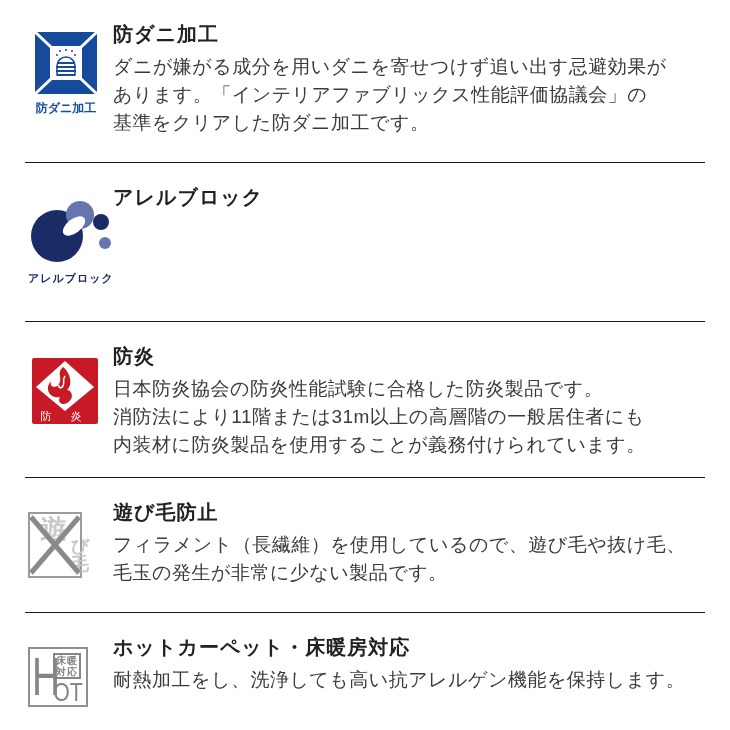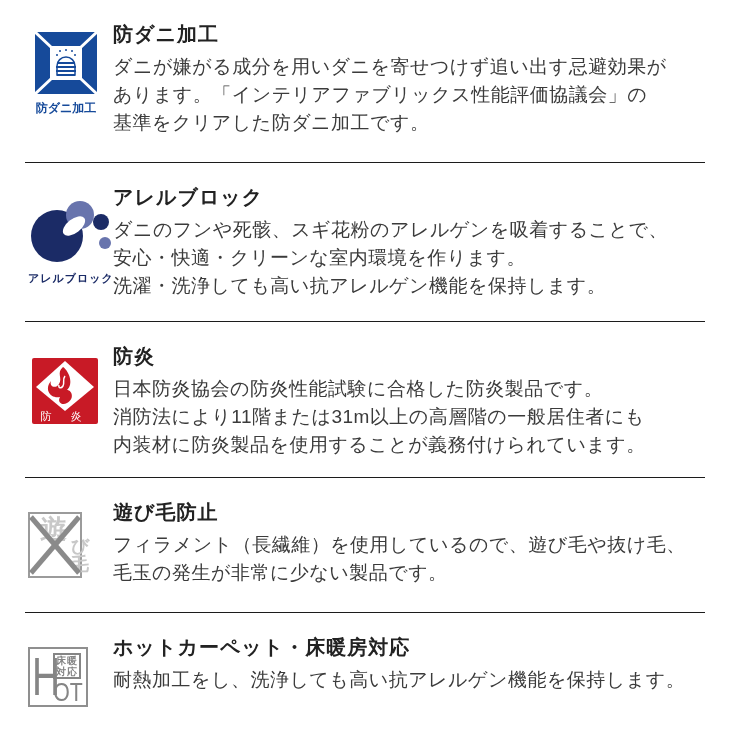--- a/index.html
+++ b/index.html
@@ -118,23 +118,20 @@
           <circle cx="52" cy="16" r="14" fill="#6874ad"></circle>
           <ellipse cx="46" cy="27" rx="13" ry="7" fill="#ffffff" transform="rotate(-38 46 27)"></ellipse>
           <circle cx="73" cy="23" r="8" fill="#1b2b66"></circle>
           <circle cx="77" cy="44" r="6" fill="#6874ad"></circle>
         </svg>
         <div class="caption">アレルブロック</div>
       </div>
     </div>
     <div class="text-col">
       <h3 class="title">アレルブロック</h3>
-      <p class="body-text">ダニのフンや死骸、スギ花粉のアレルゲンを吸着することで、
-安心・快適・クリーンな室内環境を作ります。
-洗濯・洗浄しても高い抗アレルゲン機能を保持します。</p>
     </div>
   </section>
 
   <div class="divider"></div>
 
   <section class="feature sec3">
     <div class="icon-col">
       <svg width="66" height="66" viewBox="0 0 66 66" style="margin-top:16px;margin-left:4px;">
         <rect x="0" y="0" width="66" height="66" rx="2" fill="#c81a26"></rect>
         <polygon points="33,3 62,29 33,53 4,29" fill="#ffffff"></polygon>

